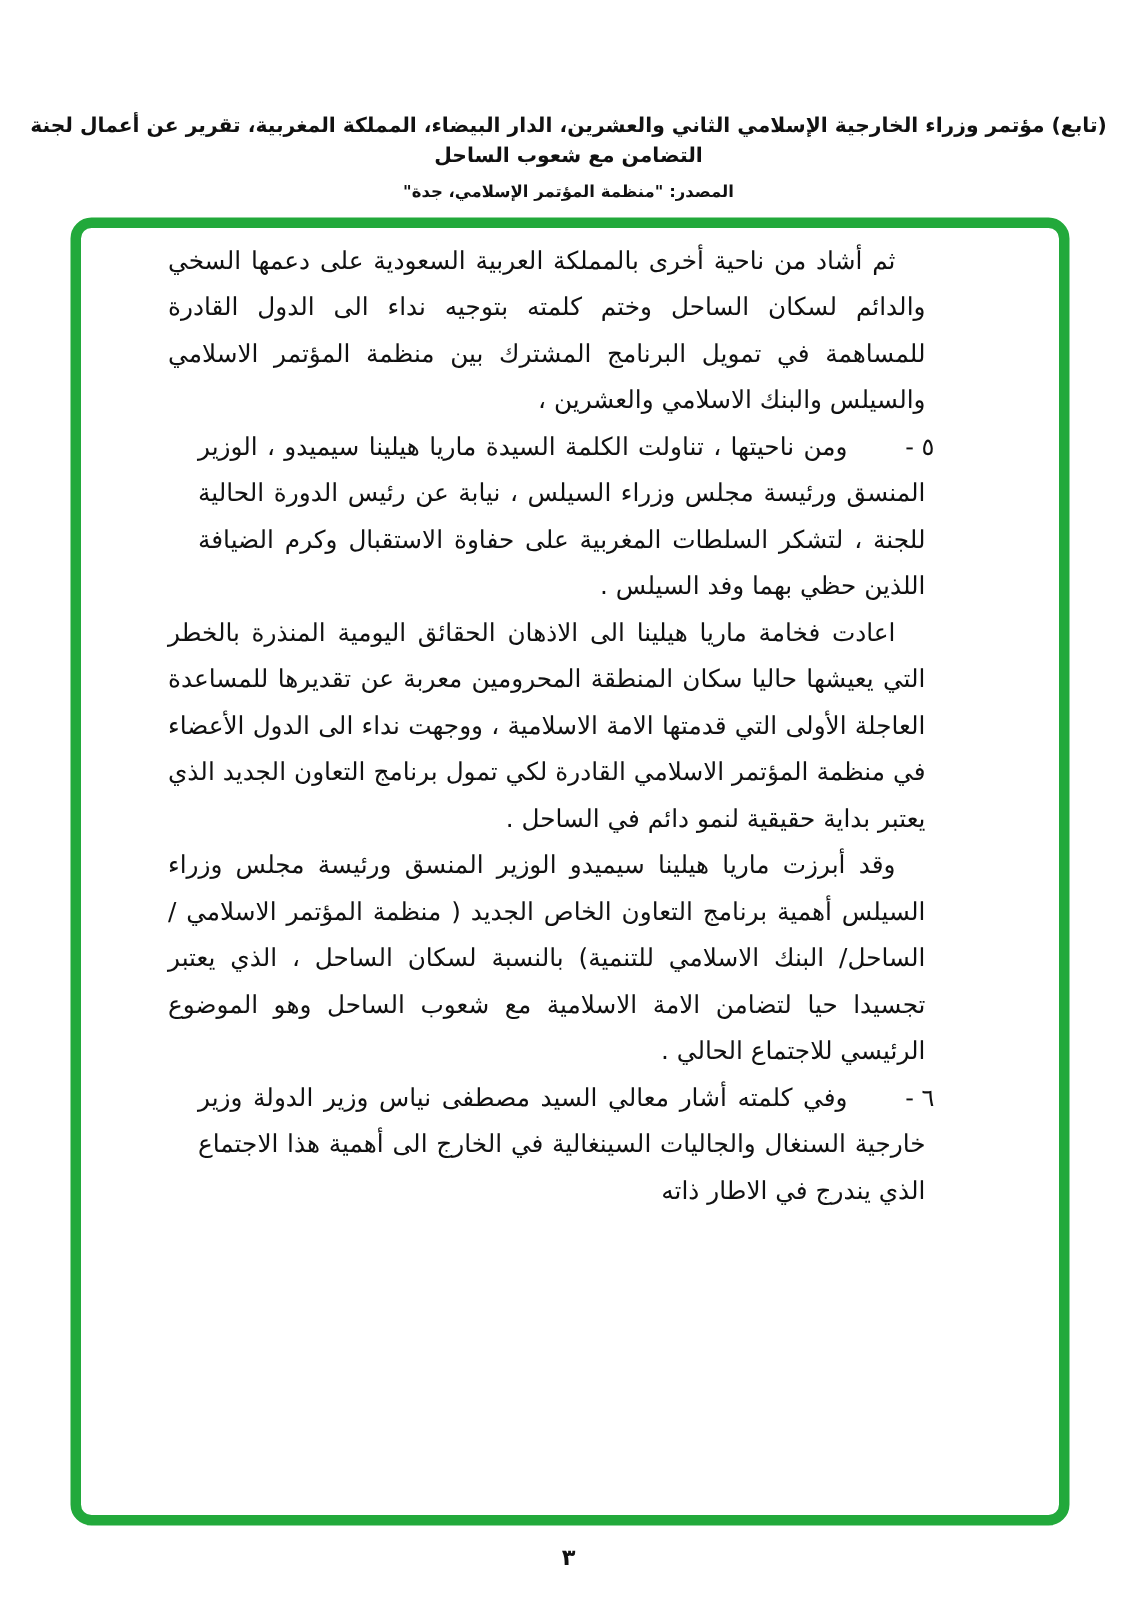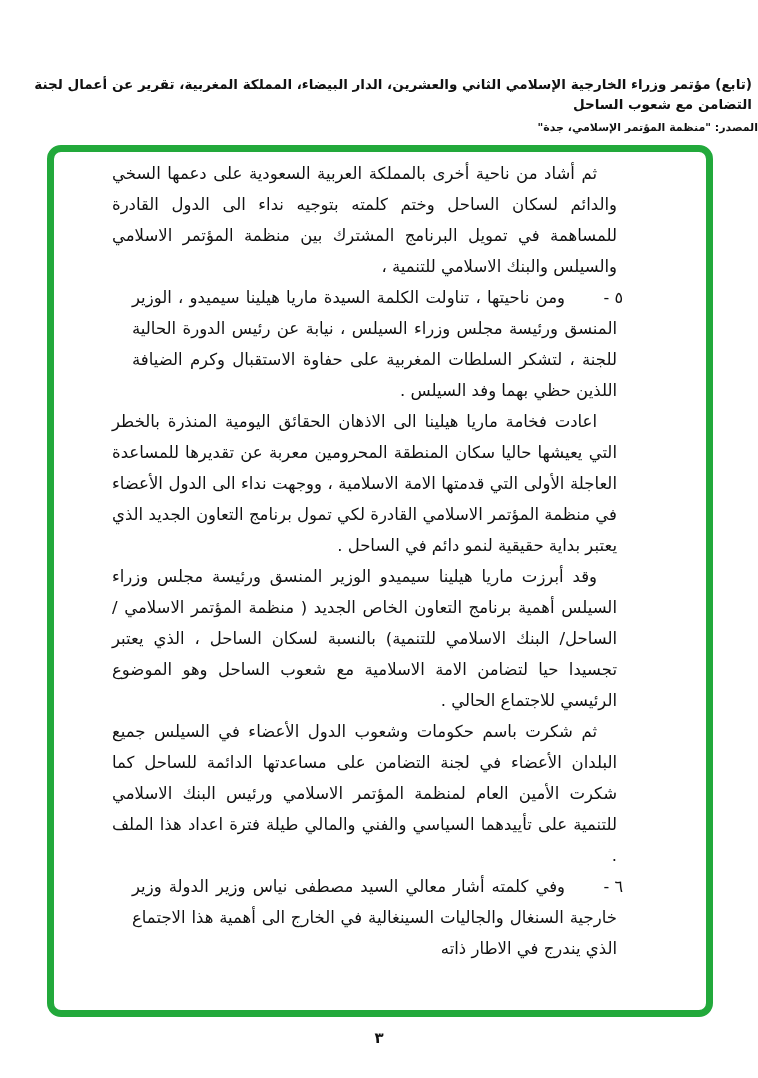--- a/index.html
+++ b/index.html
@@ -15,20 +15,21 @@
     font-family: "DejaVu Sans", sans-serif;
     color: #111111;
     overflow: hidden;
   }
   
   .doc-header {
     position: absolute;
     top: 74px;
     left: 0;
     width: 758px;
+    text-align: center;
     direction: rtl;
   }
   .doc-header .line1 {
     font-size: 13.5px;
     font-weight: bold;
     letter-spacing: 0;
     padding: 0 6px;
     line-height: 20px;
   }
   .doc-header .line2 {
@@ -99,33 +100,32 @@
 
   <div class="doc-header">
     <div class="line1">(تابع) مؤتمر وزراء الخارجية الإسلامي الثاني والعشرين، الدار البيضاء، المملكة المغربية، تقرير عن أعمال لجنة  التضامن مع شعوب الساحل</div>
     <div class="line2">المصدر:  "منظمة المؤتمر الإسلامي، جدة"</div>
   </div>
 
   <div class="frame" style="border-color: rgb(34, 169, 59);"></div>
 
   <div class="body-text">
 
-    <p class="para-indent">ثم أشاد من ناحية أخرى بالمملكة العربية السعودية على دعمها السخي والدائم لسكان الساحل وختم كلمته بتوجيه نداء الى الدول القادرة للمساهمة في تمويل البرنامج المشترك بين منظمة المؤتمر الاسلامي والسيلس والبنك الاسلامي للتنمية ،</p>
+    <p class="para-indent">ثم أشاد من ناحية أخرى بالمملكة العربية السعودية على دعمها السخي والدائم لسكان الساحل وختم كلمته بتوجيه نداء الى الدول القادرة للمساهمة في تمويل البرنامج المشترك بين منظمة المؤتمر الاسلامي والسيلس والبنك الاسلامي والعشرين ،</p>
 
     <div class="numbered-item">
       <span class="item-marker">٥ -</span>
       <p class="item-text">ومن ناحيتها ، تناولت الكلمة السيدة ماريا هيلينا سيميدو ، الوزير المنسق ورئيسة مجلس وزراء السيلس ، نيابة عن رئيس الدورة الحالية للجنة ، لتشكر السلطات المغربية على حفاوة الاستقبال وكرم الضيافة اللذين حظي بهما وفد السيلس .</p>
     </div>
 
 
     <p class="para-indent">اعادت فخامة ماريا هيلينا الى الاذهان الحقائق اليومية  المنذرة بالخطر التي يعيشها حاليا سكان المنطقة المحرومين معربة عن تقديرها للمساعدة العاجلة الأولى التي قدمتها الامة الاسلامية ، ووجهت نداء الى الدول الأعضاء في منظمة المؤتمر الاسلامي القادرة لكي تمول برنامج التعاون الجديد الذي يعتبر بداية حقيقية لنمو دائم في الساحل .</p>
 
     <p class="para-indent">وقد أبرزت ماريا هيلينا سيميدو الوزير المنسق ورئيسة مجلس وزراء السيلس أهمية برنامج التعاون الخاص الجديد ( منظمة المؤتمر الاسلامي / الساحل/ البنك الاسلامي للتنمية) بالنسبة لسكان الساحل ، الذي يعتبر تجسيدا حيا لتضامن الامة الاسلامية مع شعوب الساحل وهو الموضوع الرئيسي للاجتماع الحالي .</p>
 
-    <p class="para-indent">ثم شكرت باسم حكومات وشعوب الدول الأعضاء في السيلس جميع البلدان الأعضاء في لجنة التضامن على مساعدتها الدائمة للساحل كما شكرت الأمين العام لمنظمة المؤتمر الاسلامي ورئيس البنك الاسلامي للتنمية على تأييدهما السياسي والفني والمالي طيلة فترة اعداد هذا الملف .</p>
 
     <div class="numbered-item">
       <span class="item-marker">٦ -</span>
       <p class="item-text">وفي كلمته أشار معالي السيد مصطفى نياس وزير الدولة وزير خارجية السنغال والجاليات السينغالية في الخارج الى أهمية هذا الاجتماع الذي يندرج في الاطار ذاته</p>
     </div>
 
   </div>
 
   <div class="page-number">٣</div>
 

